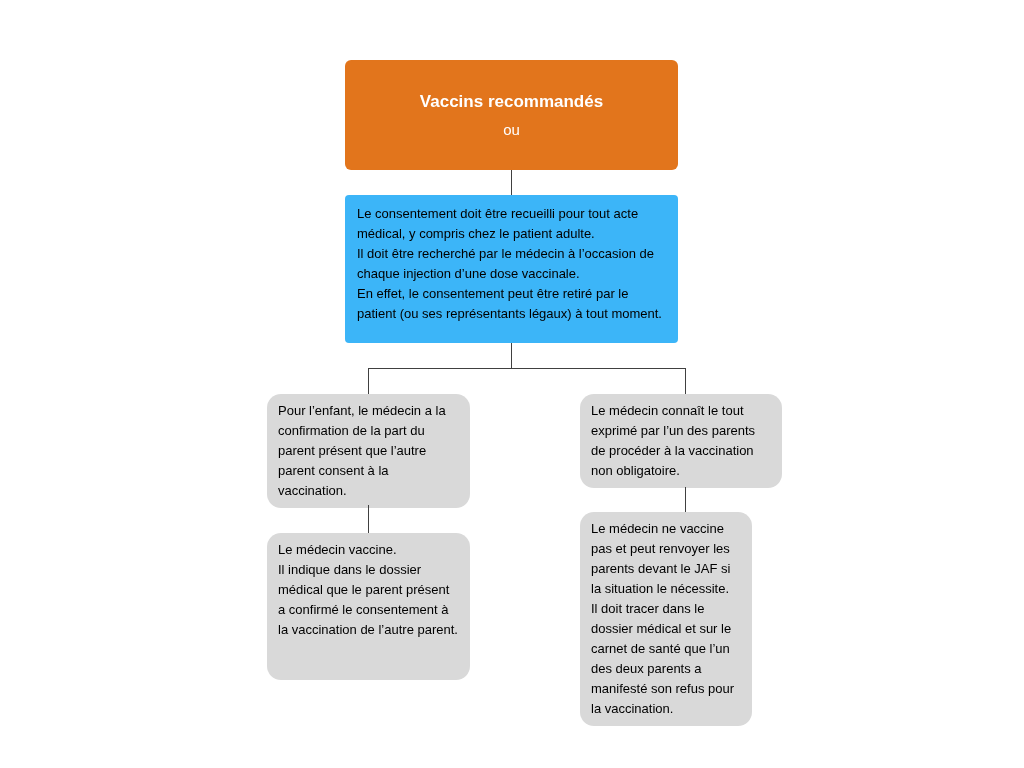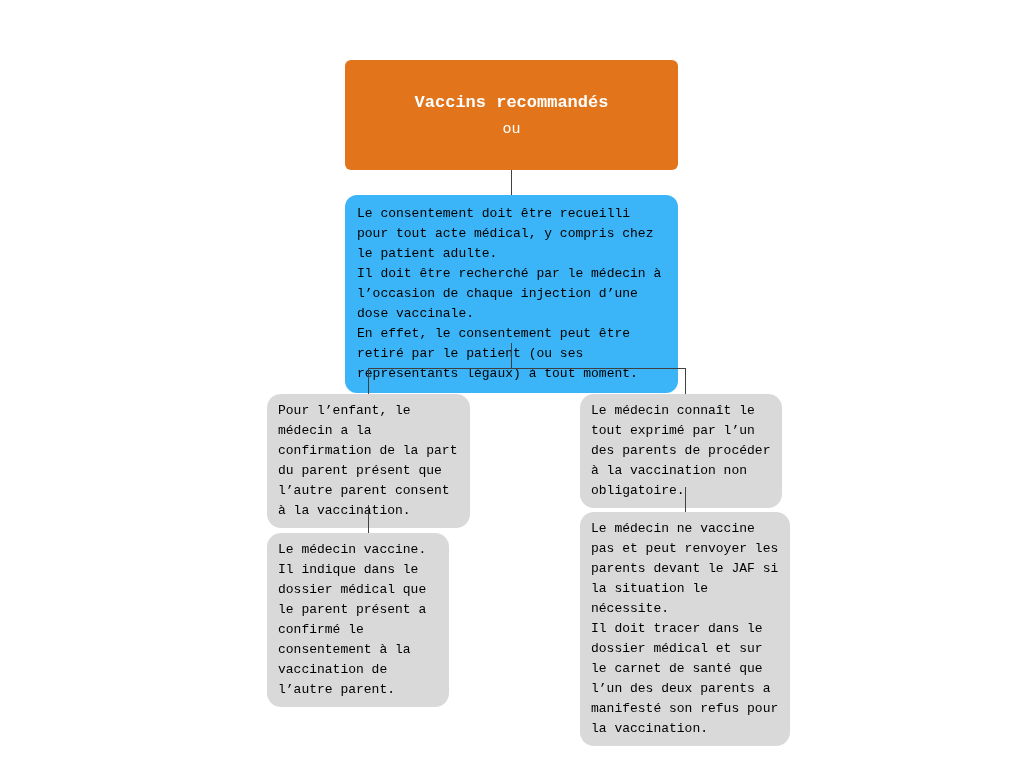--- a/index.html
+++ b/index.html
@@ -3,21 +3,21 @@
 <meta charset="utf-8">
 <style>
   :root {
     --root-bg: #E2751C;
     --consent-bg: #3CB5F8;
     --branch-bg: #D9D9D9;
     --connector: #404040;
     --root-text: #FFFFFF;
     --body-text: #000000;
   }
-  * { margin: 0; padding: 0; box-sizing: border-box; font-family: Liberation Mono, monospace; }
+  * { margin: 0; padding: 0; box-sizing: border-box; }
   html, body { background: #ffffff; }
   body { font-family: "Liberation Sans", sans-serif; }
   .canvas {
     position: relative;
     width: 1024px;
     height: 768px;
     background: #ffffff;
     overflow: hidden;
   }
   .box {
@@ -34,32 +34,32 @@
     align-items: center;
     justify-content: center;
     gap: 9px;
     text-align: center;
   }
   .root-line-bold { font-size: 17px; font-weight: bold; }
   .root-line-reg  { font-size: 15px; font-weight: normal; text-align: right; }
   .consent-box {
     left: 345px; top: 195px; width: 333px; min-height: 148px;
     background: var(--consent-bg);
-    border-radius: 12px;
+    border-radius: 4px;
     padding: 9px 12px;
   }
   .gray-box {
     background: var(--branch-bg);
     border-radius: 14px;
     padding: 7px 11px;
   }
   .left-condition  { left: 267px; top: 394px; width: 203px; min-height: 111px; }
-  .left-outcome    { left: 267px; top: 533px; width: 182px; min-height: 147px; }
+  .left-outcome    { left: 267px; top: 533px; width: 203px; min-height: 147px; }
   .right-condition { left: 580px; top: 394px; width: 202px; min-height: 93px; }
-  .right-outcome   { left: 580px; top: 512px; width: 210px; min-height: 191px; }
+  .right-outcome   { left: 580px; top: 512px; width: 172px; min-height: 191px; }
   .body-text {
     font-size: 13px;
     line-height: 20px;
     white-space: pre-line;
   }
   .connector {
     position: absolute;
     background: var(--connector);
   }
   .conn-root-consent { left: 511px; top: 170px; width: 1px; height: 26px; }

